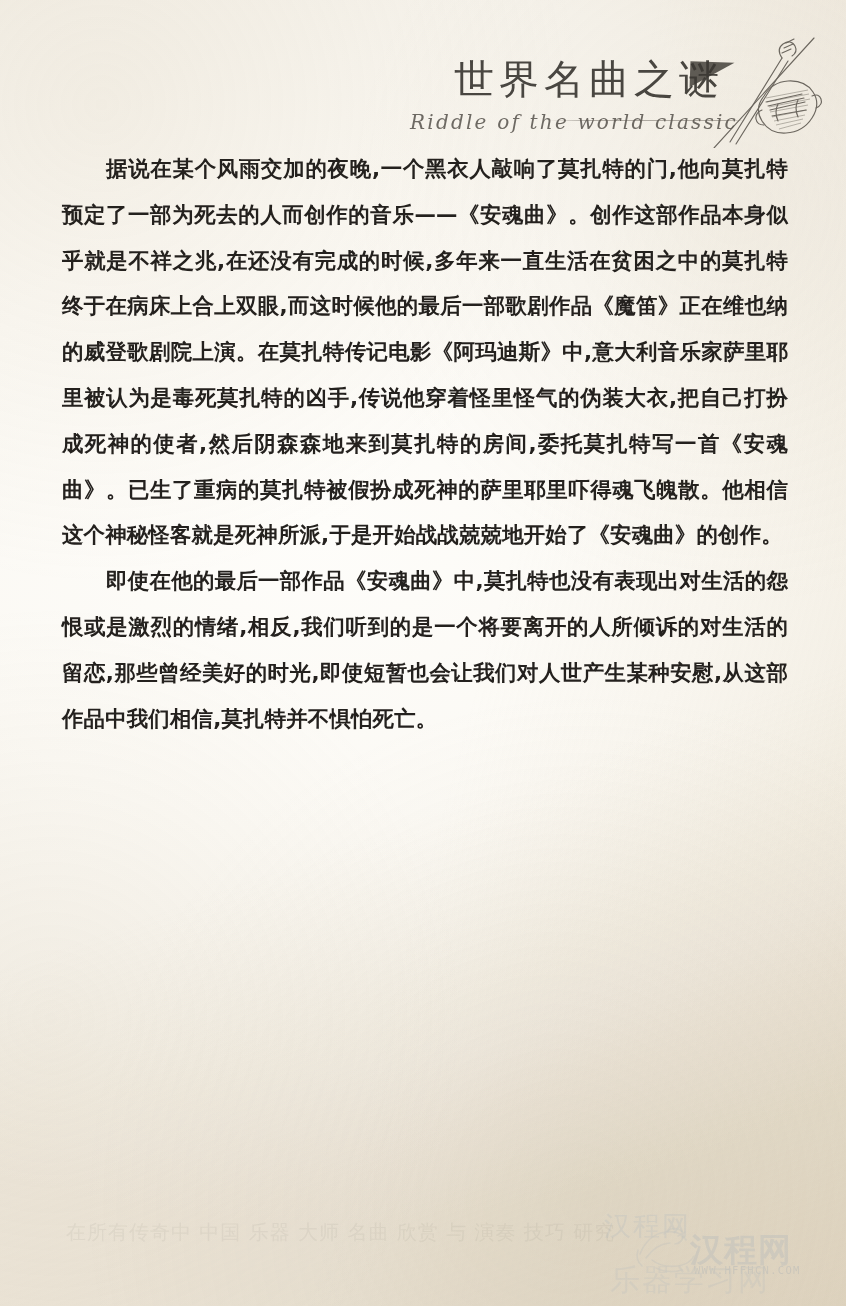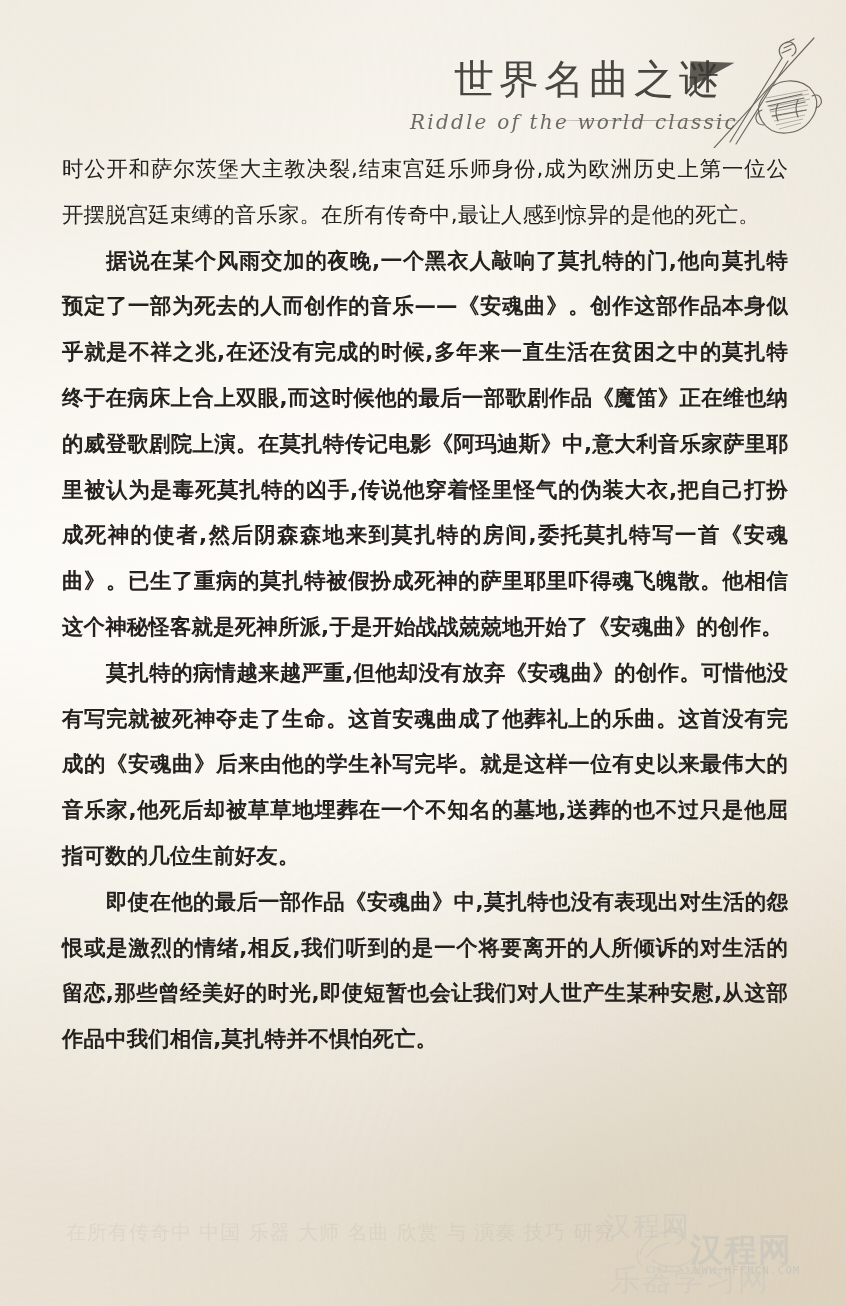--- a/index.html
+++ b/index.html
@@ -255,23 +255,21 @@
     <div class="header-cn">世界名曲之谜</div>
     <div class="header-en">Riddle of the world classic</div>
     <div class="header-rule"></div>
   </div>
 
   <div class="ghost">
     <div>在所有传奇中 中国 乐器 大师 名曲 欣赏 与 演奏 技巧 研究</div>
   </div>
 
   <div class="body-text">
-    <p class="para">时公开和萨尔茨堡大主教决裂,结束宫廷乐师身份,成为欧洲历史上第一位公开摆脱宫廷束缚的音乐家。在所有传奇中,最让人感到惊异的是他的死亡。</p>
     <p class="para indent">据说在某个风雨交加的夜晚,一个黑衣人敲响了莫扎特的门,他向莫扎特预定了一部为死去的人而创作的音乐——《安魂曲》。创作这部作品本身似乎就是不祥之兆,在还没有完成的时候,多年来一直生活在贫困之中的莫扎特终于在病床上合上双眼,而这时候他的最后一部歌剧作品《魔笛》正在维也纳的威登歌剧院上演。在莫扎特传记电影《阿玛迪斯》中,意大利音乐家萨里耶里被认为是毒死莫扎特的凶手,传说他穿着怪里怪气的伪装大衣,把自己打扮成死神的使者,然后阴森森地来到莫扎特的房间,委托莫扎特写一首《安魂曲》。已生了重病的莫扎特被假扮成死神的萨里耶里吓得魂飞魄散。他相信这个神秘怪客就是死神所派,于是开始战战兢兢地开始了《安魂曲》的创作。</p>
-    <p class="para indent">莫扎特的病情越来越严重,但他却没有放弃《安魂曲》的创作。可惜他没有写完就被死神夺走了生命。这首安魂曲成了他葬礼上的乐曲。这首没有完成的《安魂曲》后来由他的学生补写完毕。就是这样一位有史以来最伟大的音乐家,他死后却被草草地埋葬在一个不知名的墓地,送葬的也不过只是他屈指可数的几位生前好友。</p>
     <p class="para indent">即使在他的最后一部作品《安魂曲》中,莫扎特也没有表现出对生活的怨恨或是激烈的情绪,相反,我们听到的是一个将要离开的人所倾诉的对生活的留恋,那些曾经美好的时光,即使短暂也会让我们对人世产生某种安慰,从这部作品中我们相信,莫扎特并不惧怕死亡。</p>
 
   </div>
 
   <div class="watermark">
     <svg class="wm-bird" viewBox="0 0 66 52" aria-hidden="true">
       <g fill="none" stroke="rgba(140,160,182,0.8)" stroke-width="1.6" stroke-linecap="round">
         <path d="M6 30 q8 -20 26 -22 q14 -2 20 8"></path>
         <path d="M12 34 q10 -14 24 -15"></path>
         <path d="M30 10 q6 -7 14 -5 q6 2 5 8 q-1 6 -8 7"></path>

